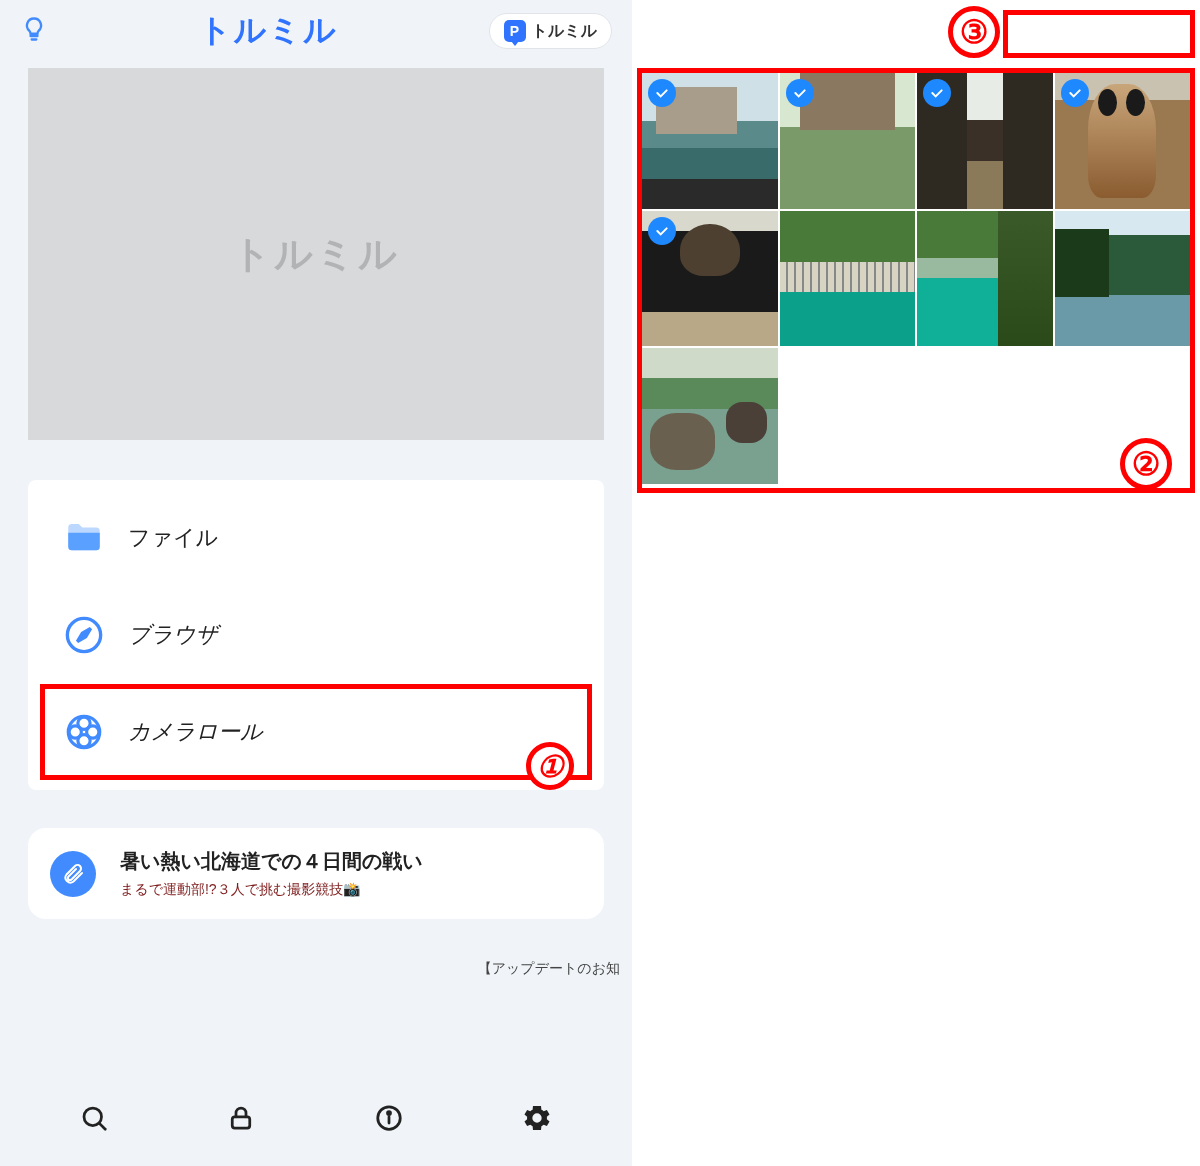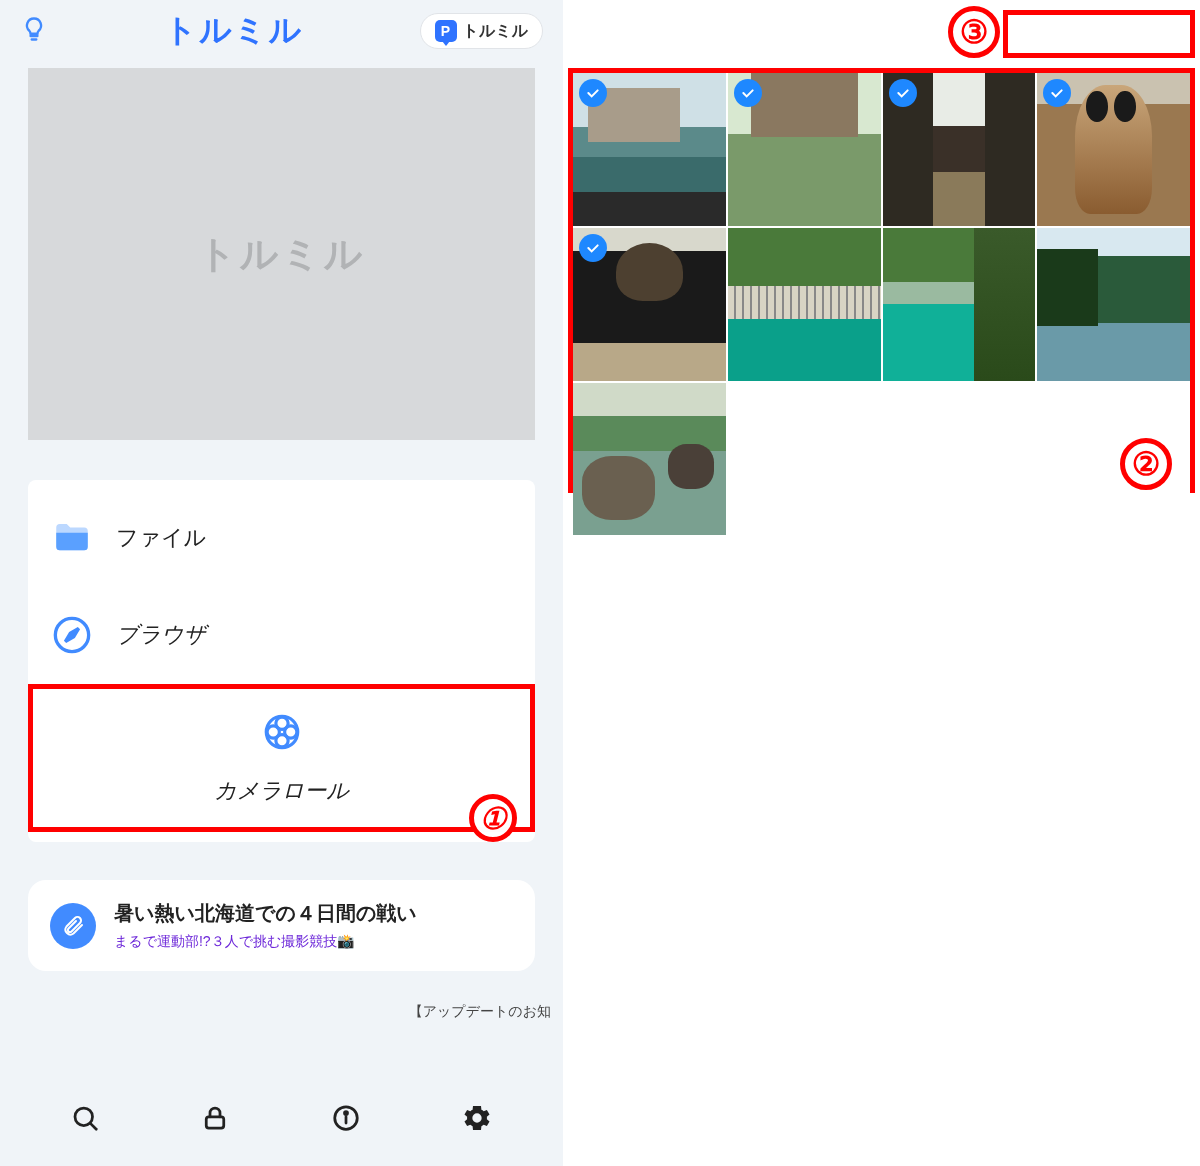--- a/index.html
+++ b/index.html
@@ -6,21 +6,21 @@
   body {
     width: 1200px;
     height: 1166px;
     background: #fff;
     font-family: -apple-system, "Hiragino Sans", "Hiragino Kaku Gothic ProN", sans-serif;
     display: flex;
     overflow: hidden;
   }
   
   .left {
-    width: 563px;
+    width: 632px;
     height: 100%;
     background: #f0f4f8;
     position: relative;
     display: flex;
     flex-direction: column;
   }
   .top-bar {
     height: 62px;
     display: flex;
     align-items: center;
@@ -58,58 +58,57 @@
     display:flex;align-items:center;justify-content:center;
   }
   .hero span {
     color:#b1b3b5;font-size:38px;font-weight:800;letter-spacing:3px;
     font-family:"Hiragino Maru Gothic ProN","Hiragino Sans",sans-serif;
   }
 
   .menu-card {
     margin: 40px 28px 0 28px;
     background:#fff;border-radius:8px;
-    padding: 10px 0;
+    padding: 10px 12px;
   }
   .menu-item {
     display:flex;align-items:center;gap:22px;
     padding: 26px 22px;
     font-size:22px;color:#222;
   }
   .menu-item + .menu-item { border-top:1px solid transparent;font-style:italic; }
   .menu-icon { width:44px;height:44px;display:flex;align-items:center;justify-content:center; }
 
   .camera-item-wrap {
     position:relative;
-    flex-direction:column;
   }
   .red-box-1 {
     position:absolute;left:0;right:0;top:0;bottom:0;
     border:5px solid #ff0000;pointer-events:none;
   }
   .badge-num {
     position:absolute;right:18px;bottom:-10px;
     width:48px;height:48px;border:5px solid #ff0000;border-radius:50%;
     display:flex;align-items:center;justify-content:center;
     color:#ff0000;font-size:30px;font-weight:700;background:#fffffffb;
     font-family: Arial, sans-serif;
   }
 
   .article-card {
-    margin: 38px 28px 0 28px;
+    margin: 38px 28px 9px 28px;
     background:#fff;border-radius:18px;
-    display:flex;align-items:center;gap:18px;
+    display:flex;align-items:center;gap:24px;
     padding: 20px 22px;
   }
   .clip-circle {
     width:46px;height:46px;border-radius:50%;background:#418bff;
     display:flex;align-items:center;justify-content:center;color:#fff;
   }
   .article-title { font-size:20px;font-weight:700;color:#222;margin-bottom:6px; }
-  .article-sub { font-size:14px;color:#6d28d9; }
+  .article-sub { font-size:14px;color:#7f1d1d; }
 
   .update-note {
     text-align:right;font-size:14px;color:#444;
     padding: 32px 12px 0 12px;
   }
 
   .bottom-bar {
     margin-top:auto;
     height:92px;
     display:flex;align-items:center;justify-content:space-around;

